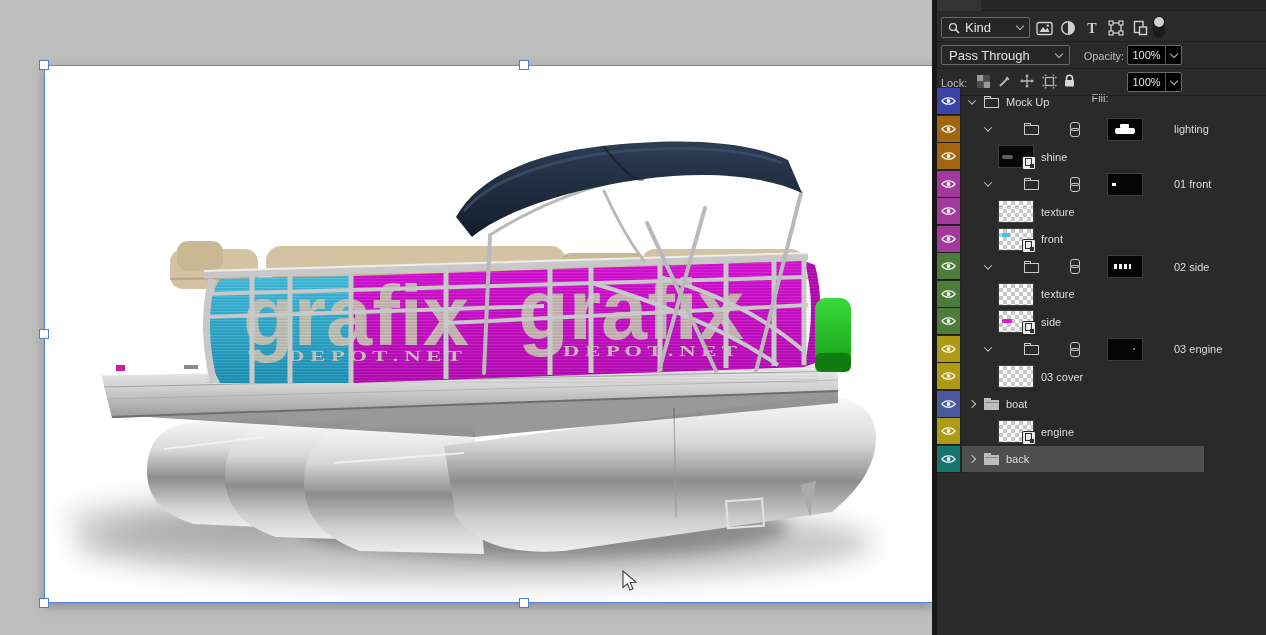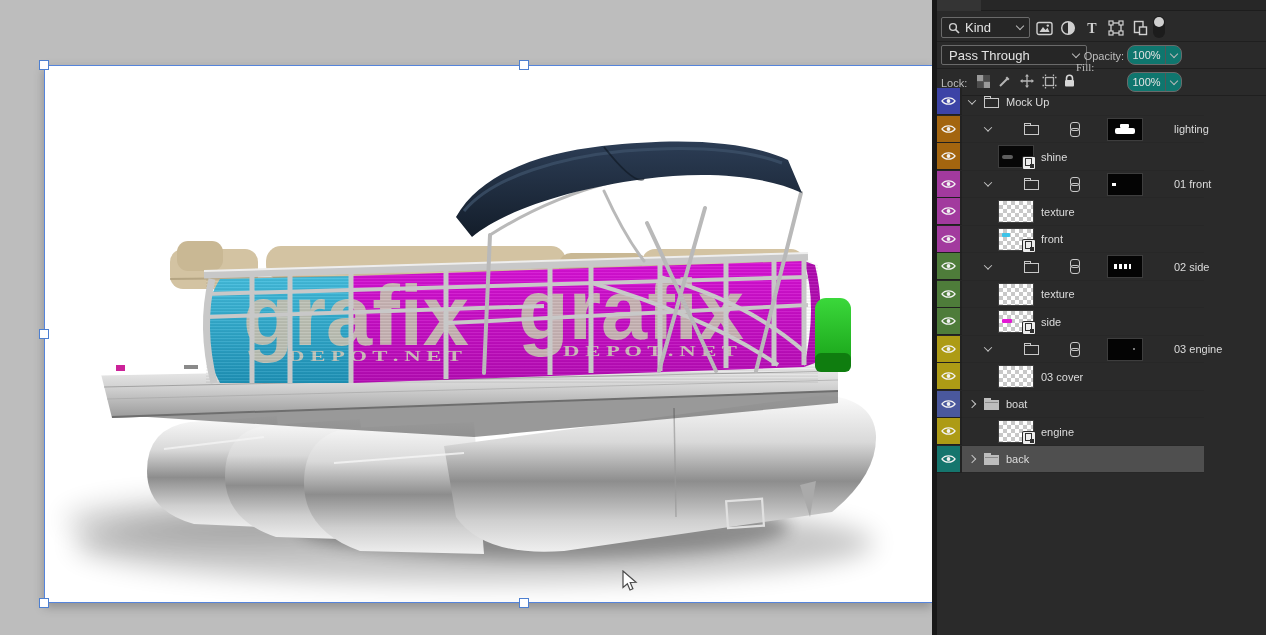--- a/index.html
+++ b/index.html
@@ -21,21 +21,21 @@
          background:#2a2a2a;border-left:5px solid #181818;box-sizing:border-box;color:#d8d8d8;}
   #panel *{box-sizing:border-box;}
   #paneltop{position:absolute;left:0;top:0;width:329px;height:11px;background:#272727;border-bottom:1px solid #1d1d1d;}
   #paneltab{position:absolute;left:0;top:0;width:44px;height:11px;background:#343434;}
   .hsep{position:absolute;left:0;width:329px;height:1px;background:#1f1f1f;}
   .plabel{position:absolute;font-size:11px;color:#bdbdbd;}
   .dropbox{position:absolute;border:1px solid #6a6a6a;border-radius:2px;background:#262626;
            font-size:13px;color:#e3e3e3;display:flex;align-items:center;}
   .chevdn{width:6px;height:6px;border-right:1.2px solid #b9b9b9;border-bottom:1.2px solid #b9b9b9;
           transform:rotate(45deg);display:inline-block;margin-top:-3px;}
-  .valbox{position:absolute;border:1px solid #6a6a6a;border-radius:8px;background:#0f766e;
+  .valbox{position:absolute;border:1px solid #6a6a6a;border-radius:2px;background:#000000;
           font-size:11px;color:#e3e3e3;display:flex;align-items:stretch;}
   .valbox .vtxt{flex:1;display:flex;align-items:center;justify-content:center;}
   .valbox .vchev{width:16px;border-left:1px solid #555;display:flex;align-items:center;justify-content:center;}
   .fltico{position:absolute;top:19px;width:18px;height:18px;display:flex;align-items:center;justify-content:center;}
   #flt-toggle{position:absolute;top:16px;width:12px;height:22px;background:#1c1c1c;border-radius:6px;}
   #flt-toggle::after{content:"";position:absolute;left:1px;top:1px;width:10px;height:10px;border-radius:50%;background:#cfcfcf;}
   .lockico{position:absolute;top:73px;width:16px;height:16px;display:flex;align-items:center;justify-content:center;}
   
   #rows{position:absolute;left:0;top:88px;width:267px;}
   .row{position:relative;height:27.5px;border-bottom:1px solid #272727;}
@@ -300,21 +300,21 @@
     </div>
     <div class="fltico" style="left:194px;">
       <svg width="15" height="16" viewBox="0 0 15 16">
           <rect x="1.5" y="1.5" width="8.5" height="11" fill="none" stroke="#d0d0d0" stroke-width="1.4"></rect>
           <rect x="6.5" y="7" width="7" height="7.5" fill="#2a2a2a" stroke="#d0d0d0" stroke-width="1.4"></rect>
         </svg>
     </div>
     <div id="flt-toggle" style="left:216px;"></div>
     <div class="hsep" style="top:41px;"></div>
 
-    <div class="dropbox" style="left:4px;top:45px;width:146px;height:20px;padding:0 7px;">
+    <div class="dropbox" style="left:4px;top:45px;width:129px;height:20px;padding:0 7px;">
       <span style="flex:1;">Pass Through</span>
       <span class="chevdn"></span>
     </div>
     <div class="plabel" style="left:139px;top:50px;width:48px;text-align:right;">Opacity:</div>
     <div class="valbox" style="left:190px;top:45px;width:55px;height:20px;">
       <span class="vtxt">100%</span>
       <span class="vchev">
           <span class="chevdn"></span>
         </span>
     </div>
@@ -346,21 +346,21 @@
           <rect x="3.5" y="3.5" width="8" height="8"></rect>
           <path d="M3.5,0.5 L3.5,2 M11.5,0.5 L11.5,2 M3.5,13 L3.5,14.5 M11.5,13 L11.5,14.5 M0.5,3.5 L2,3.5 M0.5,11.5 L2,11.5 M13,3.5 L14.5,3.5 M13,11.5 L14.5,11.5"></path>
         </svg>
     </div>
     <div class="lockico" style="left:124px;">
       <svg width="13" height="14" viewBox="0 0 13 14">
           <path d="M3.5,6 V4.2 a3,3 0 0 1 6,0 V6" fill="none" stroke="#d8d8d8" stroke-width="1.6"></path>
           <rect x="2" y="6" width="9" height="6.5" rx="1" fill="#d8d8d8"></rect>
         </svg>
     </div>
-    <div class="plabel" style="left:139px;top:61px;width:48px;text-align:left;font-family:Liberation Serif, serif;">Fill:</div>
+    <div class="plabel" style="left:139px;top:92px;width:48px;text-align:center;">Fill:</div>
     <div class="valbox" style="left:190px;top:72px;width:55px;height:20px;">
       <span class="vtxt">100%</span>
       <span class="vchev">
           <span class="chevdn"></span>
         </span>
     </div>
     <div class="hsep" style="top:95px;"></div>
 
     <div id="rows">
       <div class="row k-group_open ind-0 nothumb">

